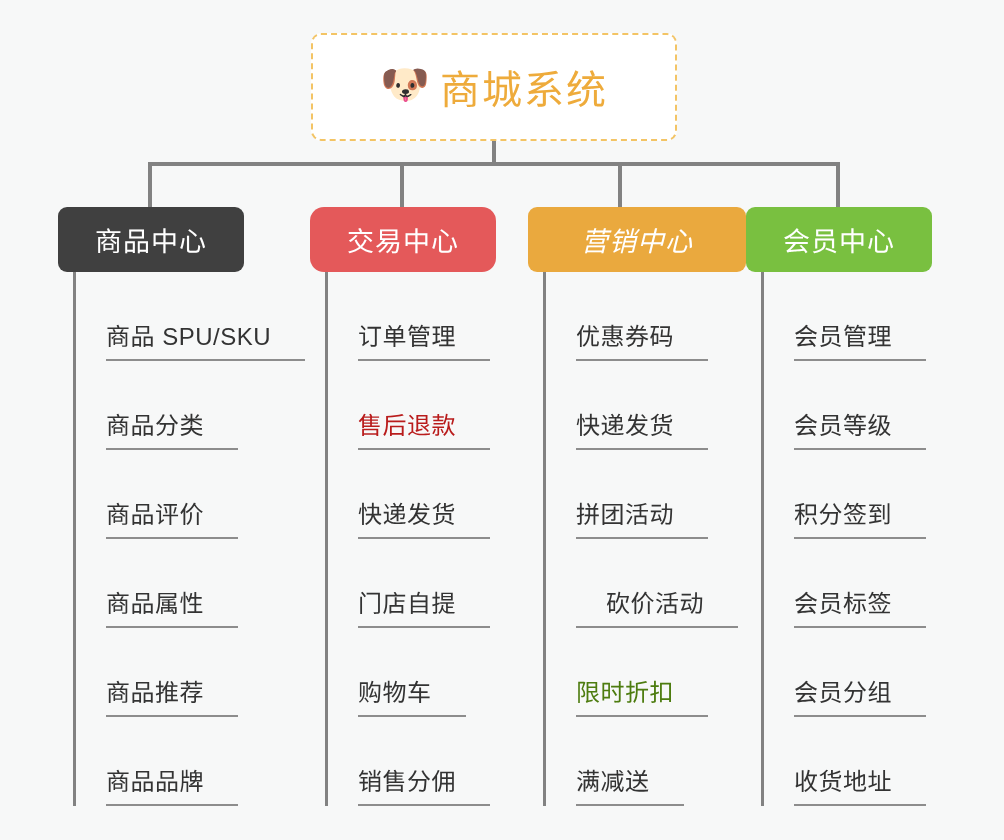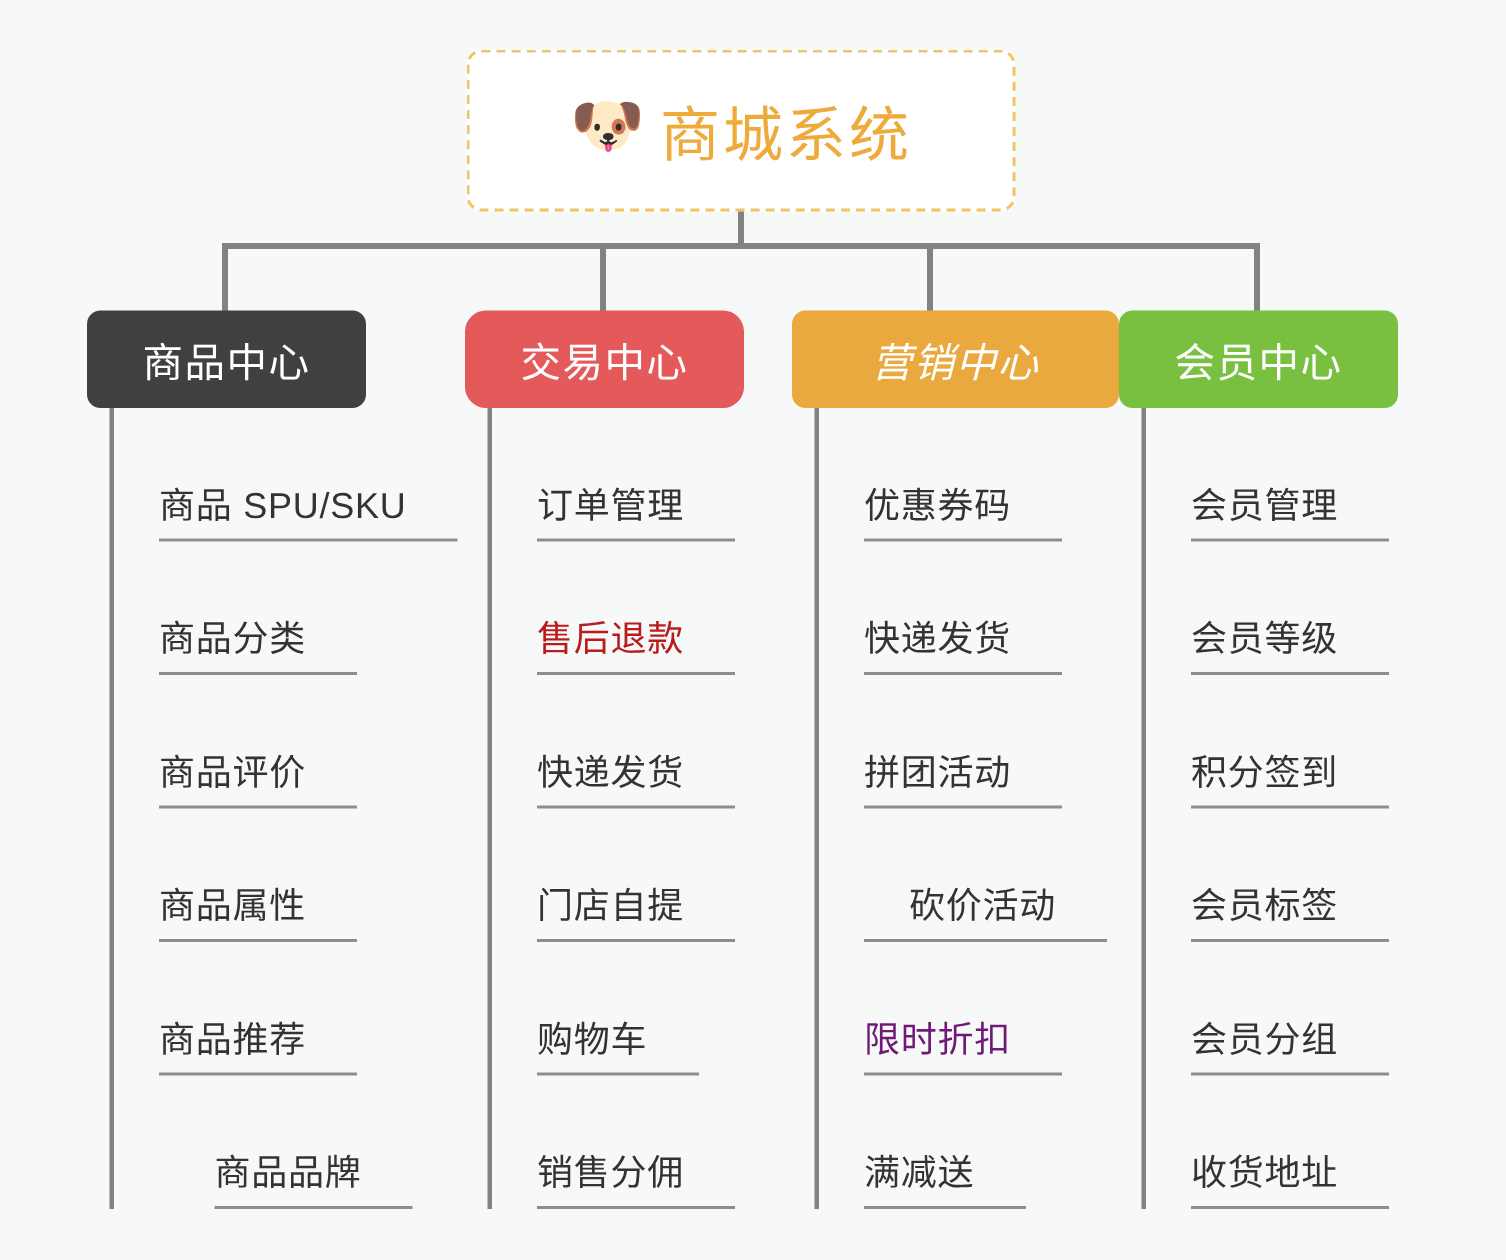--- a/index.html
+++ b/index.html
@@ -167,21 +167,21 @@
       <li class="leaf">
           <span class="leaf-underline" style="border-bottom-color: rgb(141, 141, 141);"><span class="leaf-label" style="color: rgb(51, 51, 51);">商品评价</span></span>
         </li>
       <li class="leaf">
           <span class="leaf-underline" style="border-bottom-color: rgb(141, 141, 141);"><span class="leaf-label" style="color: rgb(51, 51, 51);">商品属性</span></span>
         </li>
       <li class="leaf">
           <span class="leaf-underline" style="border-bottom-color: rgb(141, 141, 141);"><span class="leaf-label" style="color: rgb(51, 51, 51);">商品推荐</span></span>
         </li>
       <li class="leaf">
-          <span class="leaf-underline" style="border-bottom-color: rgb(141, 141, 141); margin-left: 37px;"><span class="leaf-label" style="color: rgb(51, 51, 51);">商品品牌</span></span>
+          <span class="leaf-underline" style="border-bottom-color: rgb(141, 141, 141);"><span class="leaf-label" style="color: rgb(51, 51, 51);">商品品牌</span></span>
         </li>
     </ul>
   </div>
 
   <div class="branch b2">
     <div class="branch-header" style="background: rgb(228, 89, 90);">
       <span>交易中心</span>
     </div>
     <ul class="leaf-list" style="border-left-color: rgb(130, 130, 130);">
       <li class="leaf">
@@ -216,21 +216,21 @@
       <li class="leaf">
           <span class="leaf-underline" style="border-bottom-color: rgb(141, 141, 141);"><span class="leaf-label" style="color: rgb(51, 51, 51);">快递发货</span></span>
         </li>
       <li class="leaf">
           <span class="leaf-underline" style="border-bottom-color: rgb(141, 141, 141);"><span class="leaf-label" style="color: rgb(51, 51, 51);">拼团活动</span></span>
         </li>
       <li class="leaf">
           <span class="leaf-underline" style="border-bottom-color: rgb(141, 141, 141);"><span class="leaf-label" style="color: rgb(51, 51, 51); margin-left: 30px;">砍价活动</span></span>
         </li>
       <li class="leaf">
-          <span class="leaf-underline" style="border-bottom-color: rgb(141, 141, 141);"><span class="leaf-label" style="color: #701a75;">限时折扣</span></span>
+          <span class="leaf-underline" style="border-bottom-color: rgb(141, 141, 141);"><span class="leaf-label" style="color: #4d7c0f;">限时折扣</span></span>
         </li>
       <li class="leaf">
           <span class="leaf-underline" style="border-bottom-color: rgb(141, 141, 141);"><span class="leaf-label" style="color: rgb(51, 51, 51);">满减送</span></span>
         </li>
     </ul>
   </div>
 
   <div class="branch b4">
     <div class="branch-header" style="background: rgb(121, 192, 64);">
       <span>会员中心</span>

